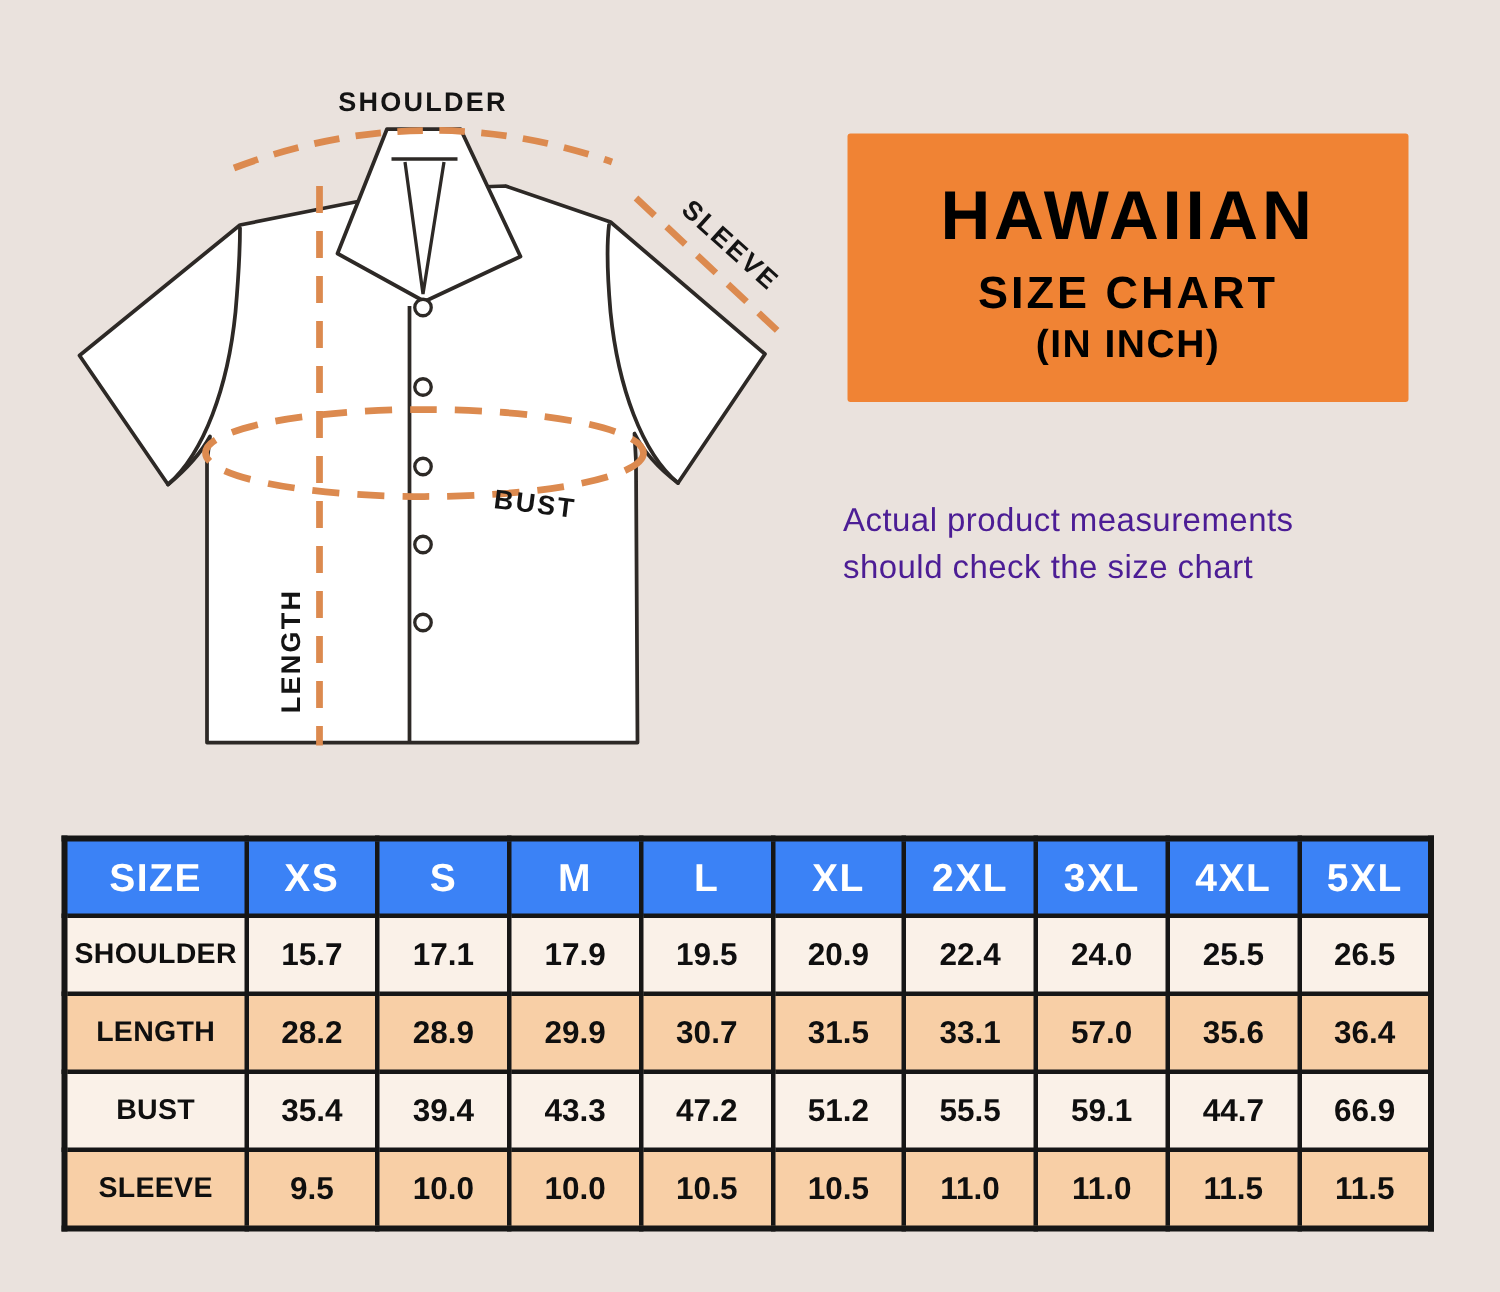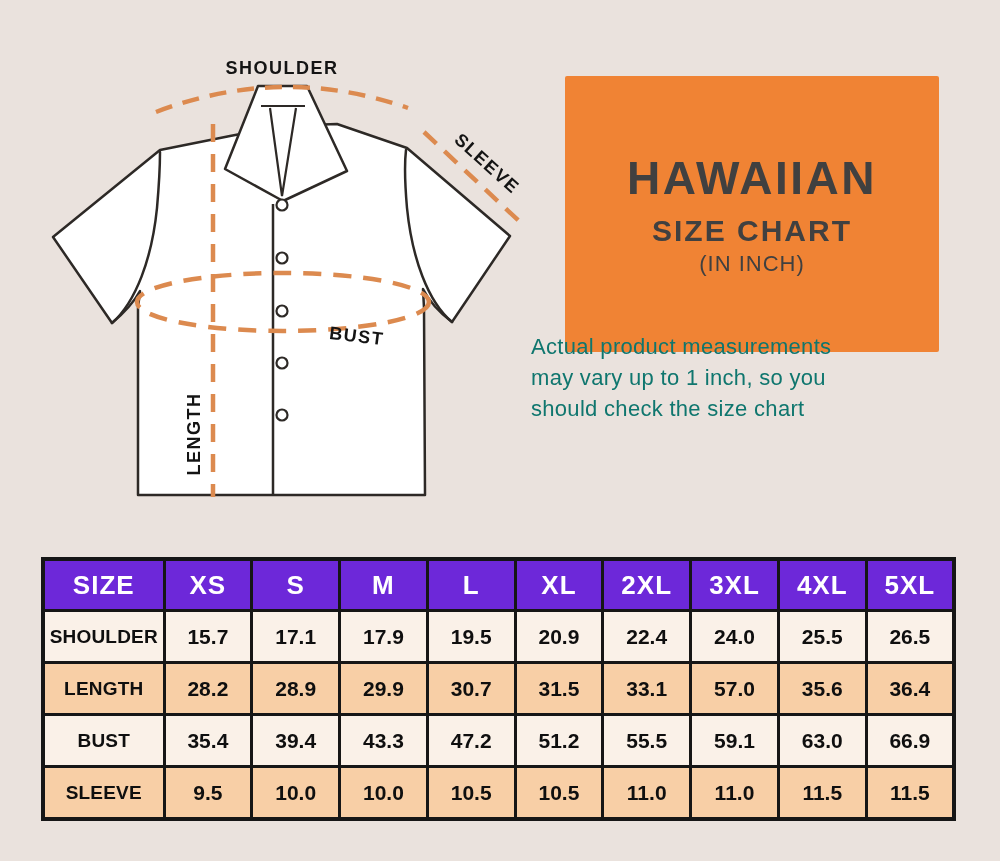--- a/index.html
+++ b/index.html
@@ -4,43 +4,43 @@
 <style>
   html,body{margin:0;padding:0;background:#EAE2DD;}
   .canvas{
     position:relative;width:1000px;height:861px;background:#EAE2DD;overflow:hidden;
     font-family:"Liberation Sans",sans-serif;
   }
   
   .shirt-wrap{position:absolute;left:20px;top:30px;width:520px;height:520px;}
   
   .title-box{
-    position:absolute;left:565px;top:76px;width:374px;height:276px;
-    background:#F08334;color:#404040;display:flex;flex-direction:column;
+    position:absolute;left:565px;top:89px;width:374px;height:179px;
+    background:#F08334;color:#000000;display:flex;flex-direction:column;
     align-items:center;justify-content:center;text-align:center;border-radius:2px;
   }
   .title-line-big{font-size:46px;font-weight:800;letter-spacing:2.5px;line-height:56px;}
   .title-line-mid{font-size:30px;font-weight:800;letter-spacing:2px;line-height:38px;margin-top:6px;}
-  .title-line-small{font-size:22px;font-weight:400;letter-spacing:1px;line-height:28px;}
+  .title-line-small{font-size:26px;font-weight:700;letter-spacing:1px;line-height:28px;}
   
   .note{
-    position:absolute;left:531px;top:331px;width:410px;
-    color:#0f766e;font-size:22px;line-height:31px;letter-spacing:.3px;font-weight:400;
+    position:absolute;left:562px;top:331px;width:410px;
+    color:#4c1d95;font-size:22px;line-height:31px;letter-spacing:.3px;font-weight:400;
   }
   
   .size-table{
     position:absolute;left:41px;top:557px;width:915px;
     border-collapse:collapse;table-layout:fixed;
     border:4px solid #161616;
   }
   .size-table th,.size-table td{
     border:3px solid #161616;text-align:center;vertical-align:middle;padding:0;
   }
   .size-table th{
-    background:#6d28d9;color:#FFFFFF;font-size:26px;font-weight:800;
+    background:#3b82f6;color:#FFFFFF;font-size:26px;font-weight:800;
     letter-spacing:1px;height:48px;
   }
   .size-table td{height:49px;color:#0f0f0f;font-weight:700;font-size:21px;}
   .size-table td.row-label{font-size:19px;letter-spacing:.2px;}
   tr.row-cream td{background:#FAF1E8;}
   tr.row-peach td{background:#F8CFA6;}
 </style>
 </head>
 <body>
 
@@ -84,21 +84,20 @@
   </div>
 
   <div class="title-box">
     <div class="title-line-big">HAWAIIAN</div>
     <div class="title-line-mid">SIZE CHART</div>
     <div class="title-line-small">(IN INCH)</div>
   </div>
 
   <div class="note">
     <div>Actual product measurements</div>
-    <div>may vary up to 1 inch, so you</div>
     <div>should check the size chart</div>
   </div>
 
   <table class="size-table">
     <colgroup>
       <col style="width:121px">
       <col>
         <col>
         <col>
         <col>
@@ -149,21 +148,21 @@
       </tr>
       <tr class="row-cream">
         <td class="row-label">BUST</td>
         <td>35.4</td>
         <td>39.4</td>
         <td>43.3</td>
         <td>47.2</td>
         <td>51.2</td>
         <td>55.5</td>
         <td>59.1</td>
-        <td>63.0</td>
+        <td>44.7</td>
         <td>66.9</td>
       </tr>
       <tr class="row-peach">
         <td class="row-label">SLEEVE</td>
         <td>9.5</td>
         <td>10.0</td>
         <td>10.0</td>
         <td>10.5</td>
         <td>10.5</td>
         <td>11.0</td>

